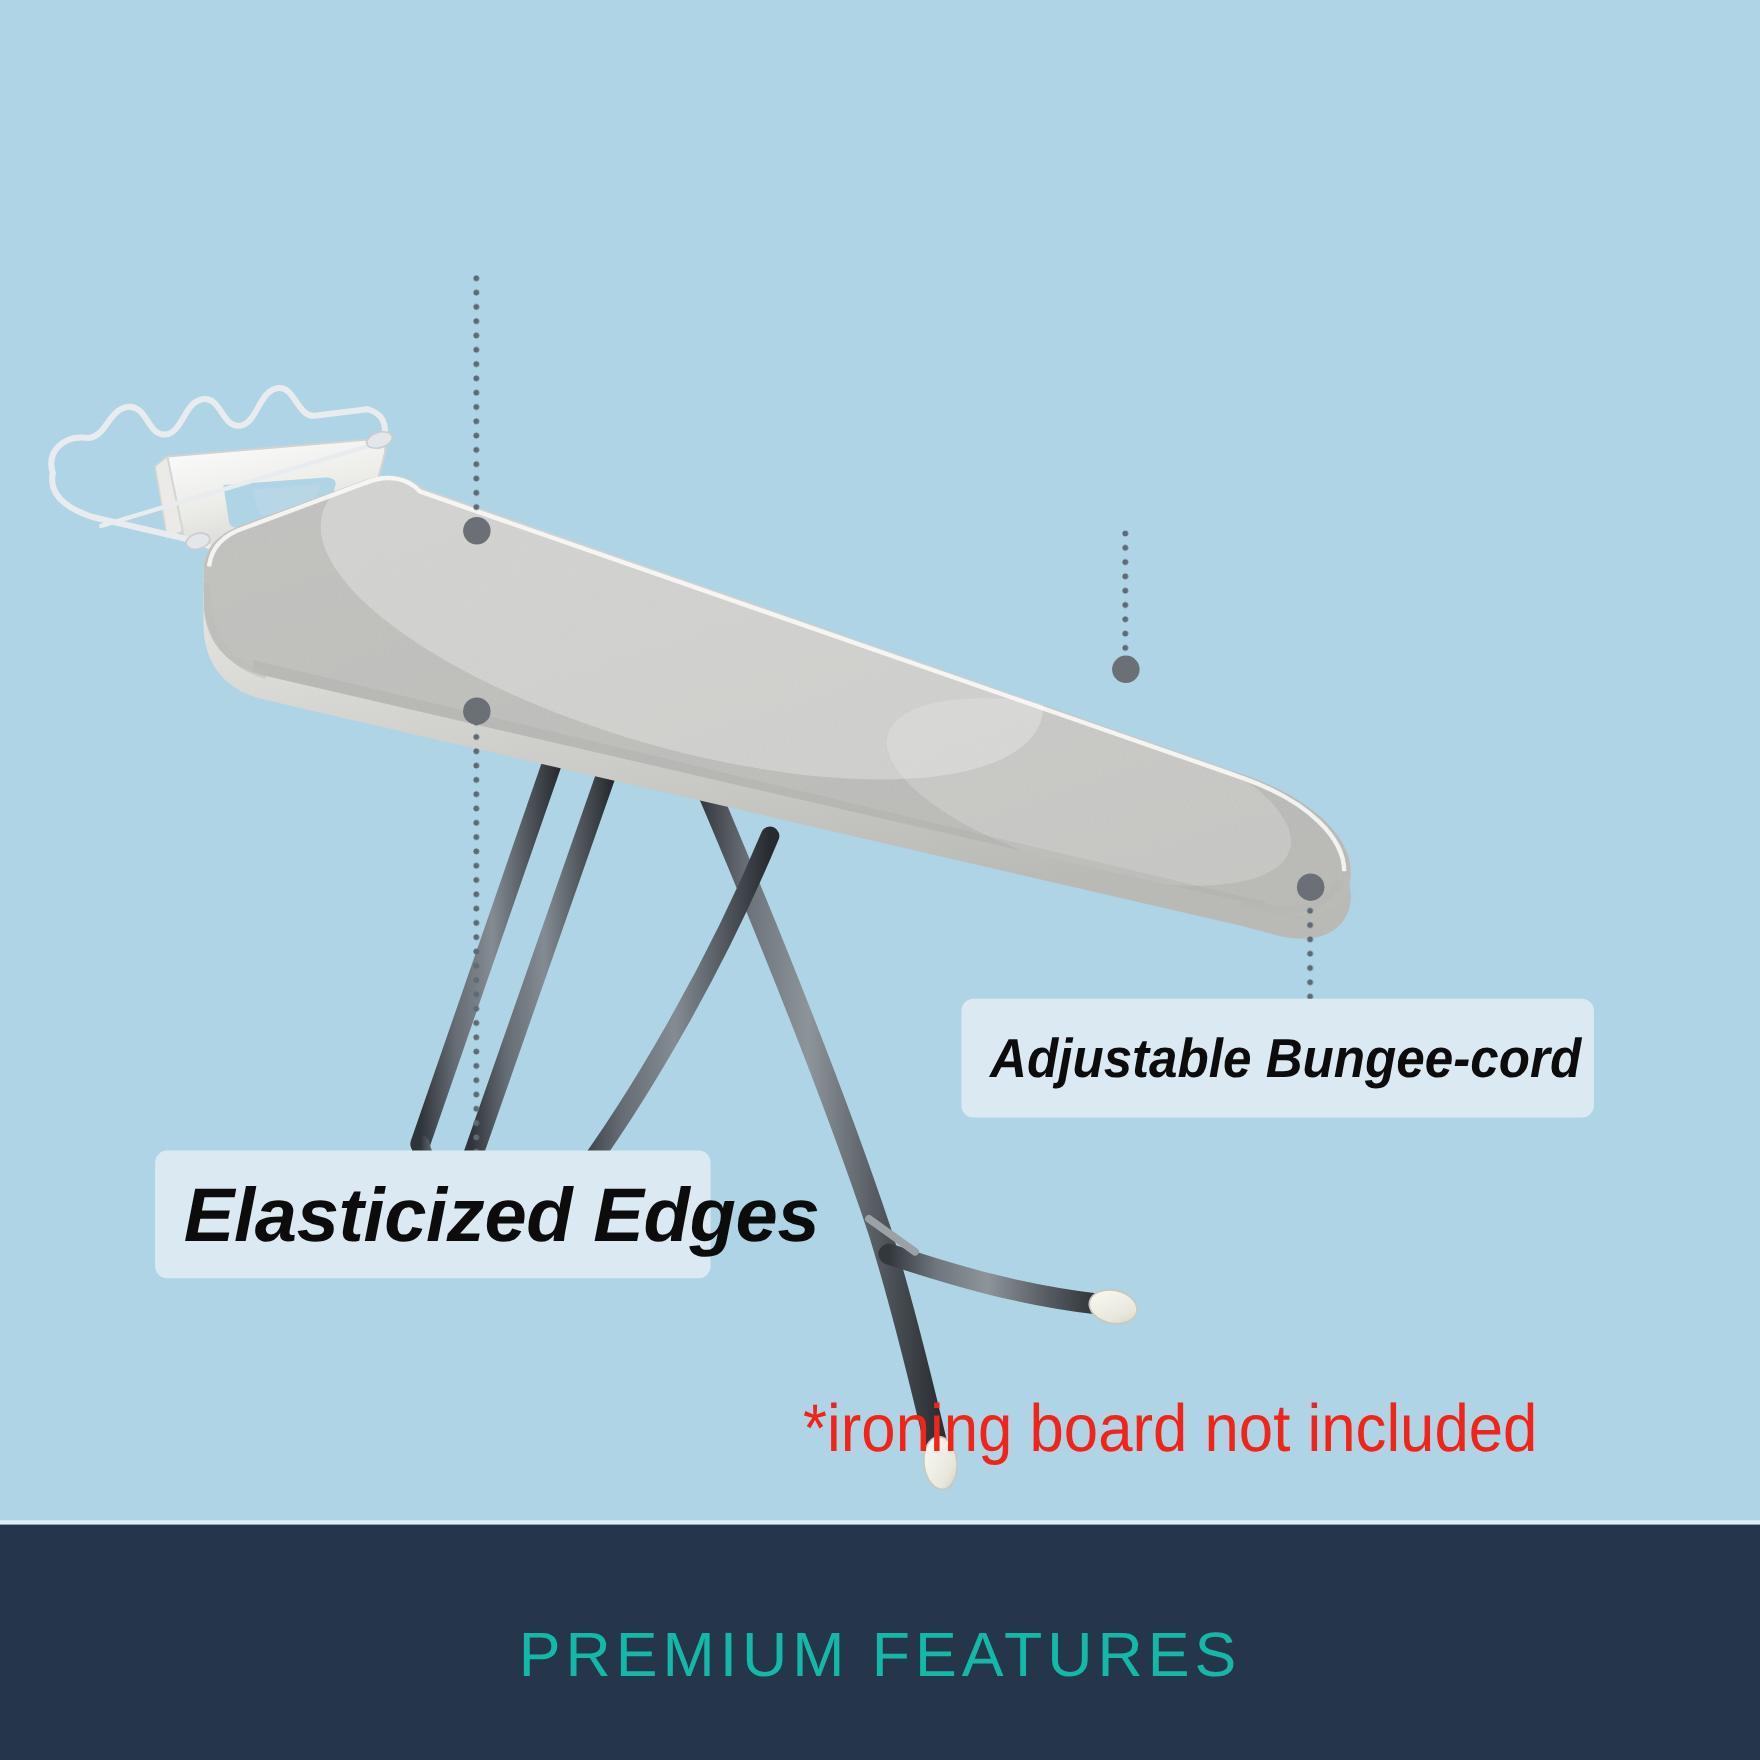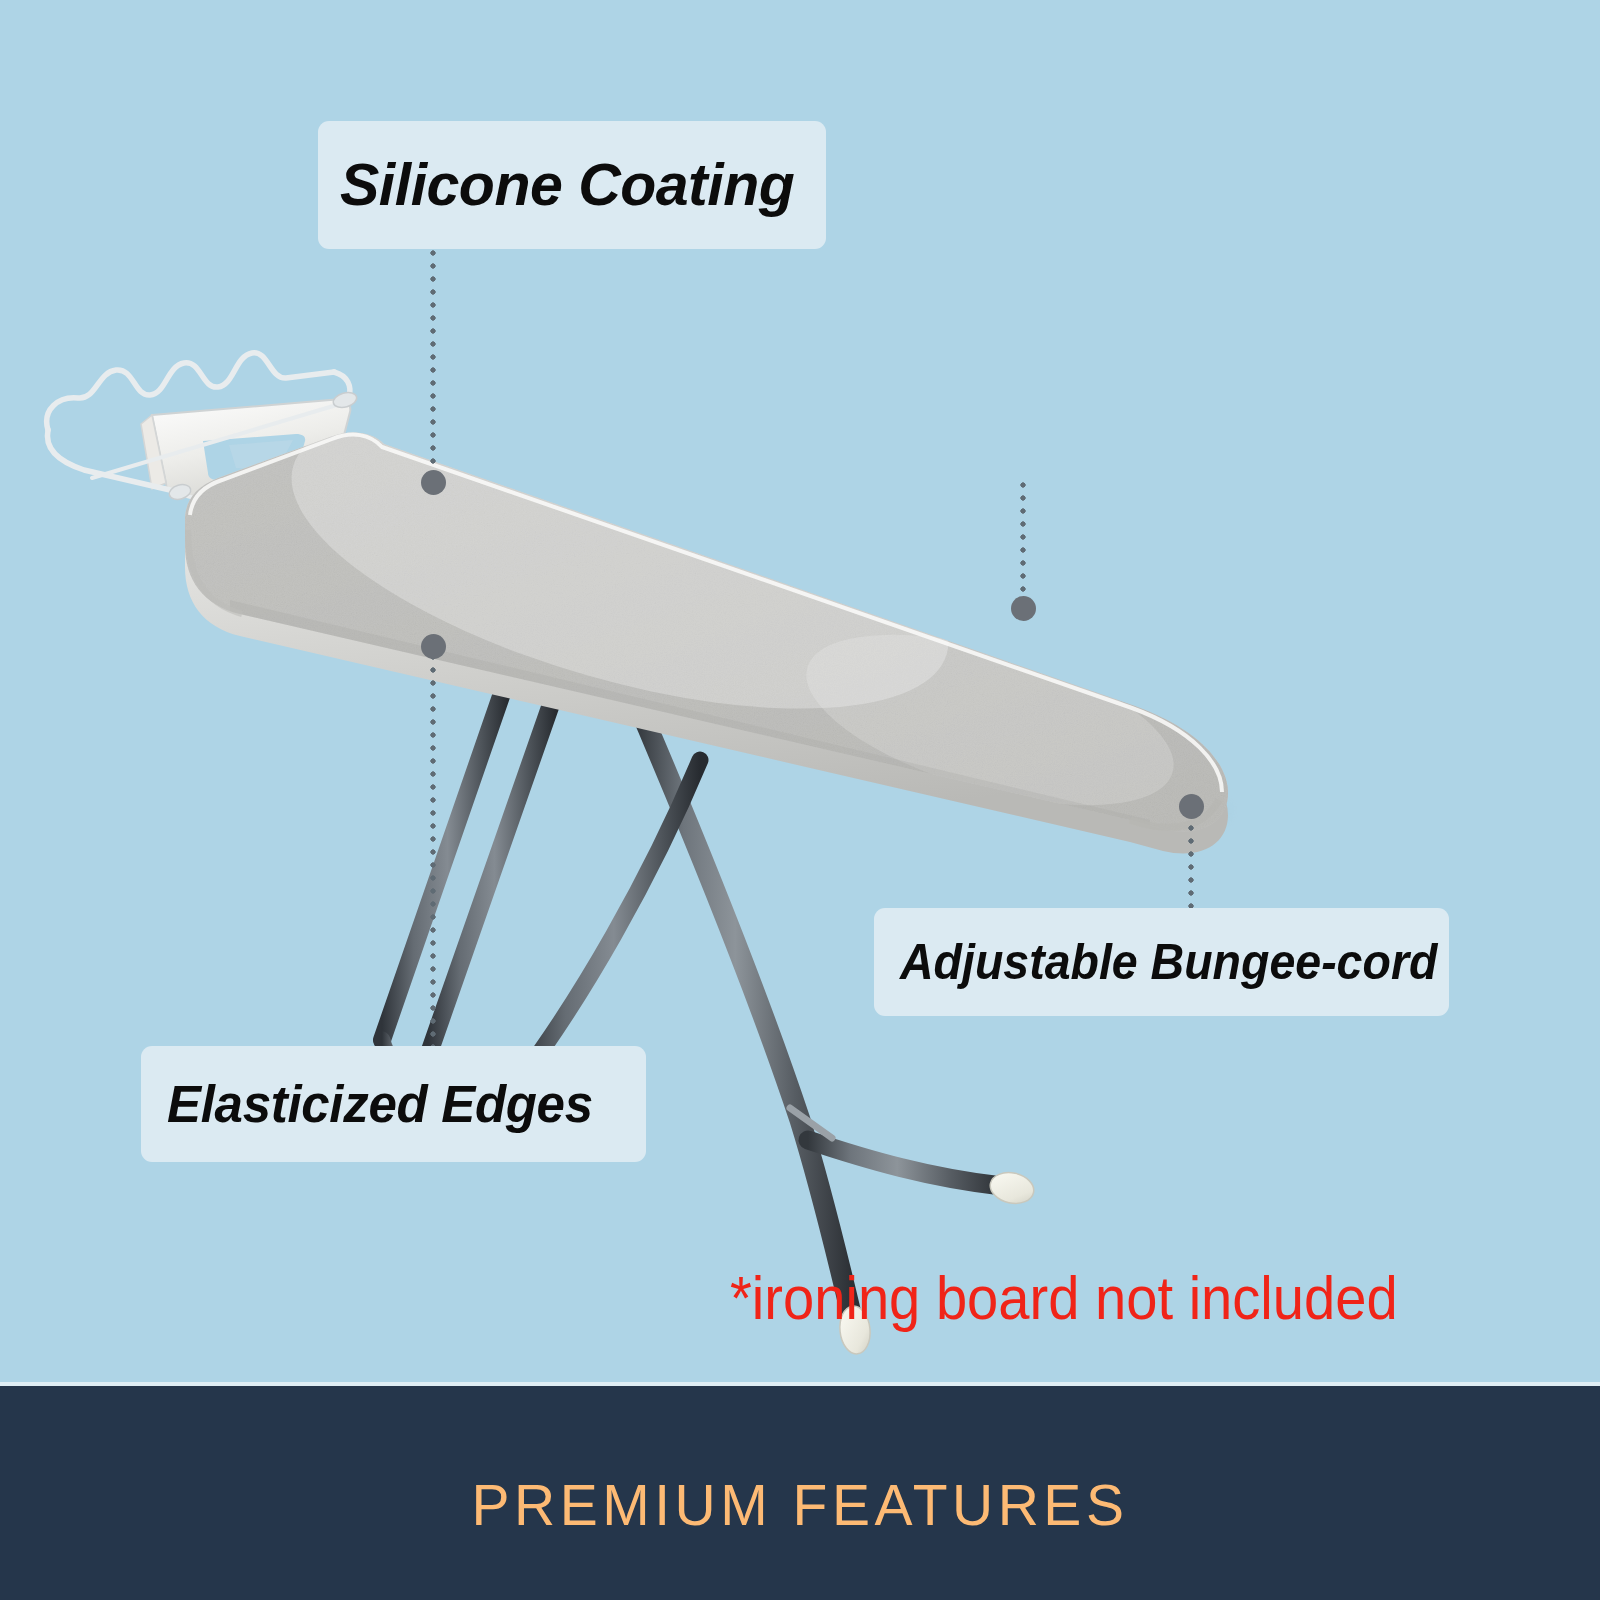--- a/index.html
+++ b/index.html
@@ -27,21 +27,21 @@
   .banner {
     position: absolute;
     left: 0; top: 1386px;
     width: 1600px; height: 214px;
     background: #25364b;
     display: flex;
     align-items: center;
     justify-content: center;
   }
   .banner-text {
-    color: #fdba74;
+    color: #14b8a6;
     font-size: 57px;
     letter-spacing: 4.5px;
     font-weight: 400;
     font-family: "Liberation Sans", "DejaVu Sans", sans-serif;
     text-align: center;
     line-height: 1;
     padding-top: 24px;
   }
   .banner-hairline {
     position: absolute;
@@ -79,21 +79,21 @@
   .chip-silicone   { left: 318px;  top: 121px;  width: 508px; height: 128px; padding-left: 22px; }
   .chip-silicone span   { font-size: 59px; letter-spacing: -0.5px; }
 
   .chip-padding    { left: 898px;  top: 366px;  width: 424px; height: 115px; padding-left: 32px; }
   .chip-padding span    { font-size: 55px; letter-spacing: -0.5px; }
 
   .chip-bungee     { left: 874px;  top: 908px;  width: 575px; height: 108px; padding-left: 26px; }
   .chip-bungee span     { font-size: 50px; letter-spacing: 0px; font-stretch: condensed; transform: scaleX(0.93); transform-origin: left center; }
 
   .chip-elastic    { left: 141px;  top: 1046px; width: 505px; height: 116px; padding-left: 26px; }
-  .chip-elastic span    { font-size: 51px; letter-spacing: -0.3px; text-align: center; }
+  .chip-elastic span    { font-size: 69px; letter-spacing: -0.3px; text-align: center; }
 
   
   .leader {
     position: absolute;
     width: 6px;
     background-image: radial-gradient(circle at 3px 3px, #5f6b74 2.4px, rgba(0,0,0,0) 2.9px);
     background-size: 6px 13px;
     background-repeat: repeat-y;
   }
   .dot {
@@ -343,23 +343,20 @@
 
   <div class="leader leader-padding"></div>
   <div class="dot dot-padding"></div>
 
   <div class="leader leader-bungee"></div>
   <div class="dot dot-bungee"></div>
 
   <div class="leader leader-elastic"></div>
   <div class="dot dot-elastic"></div>
 
-  <div class="chip chip-silicone">
-    <span>Silicone Coating</span>
-  </div>
 
 
   <div class="chip chip-bungee">
     <span>Adjustable Bungee-cord</span>
   </div>
 
   <div class="chip chip-elastic">
     <span>Elasticized Edges</span>
   </div>
 

